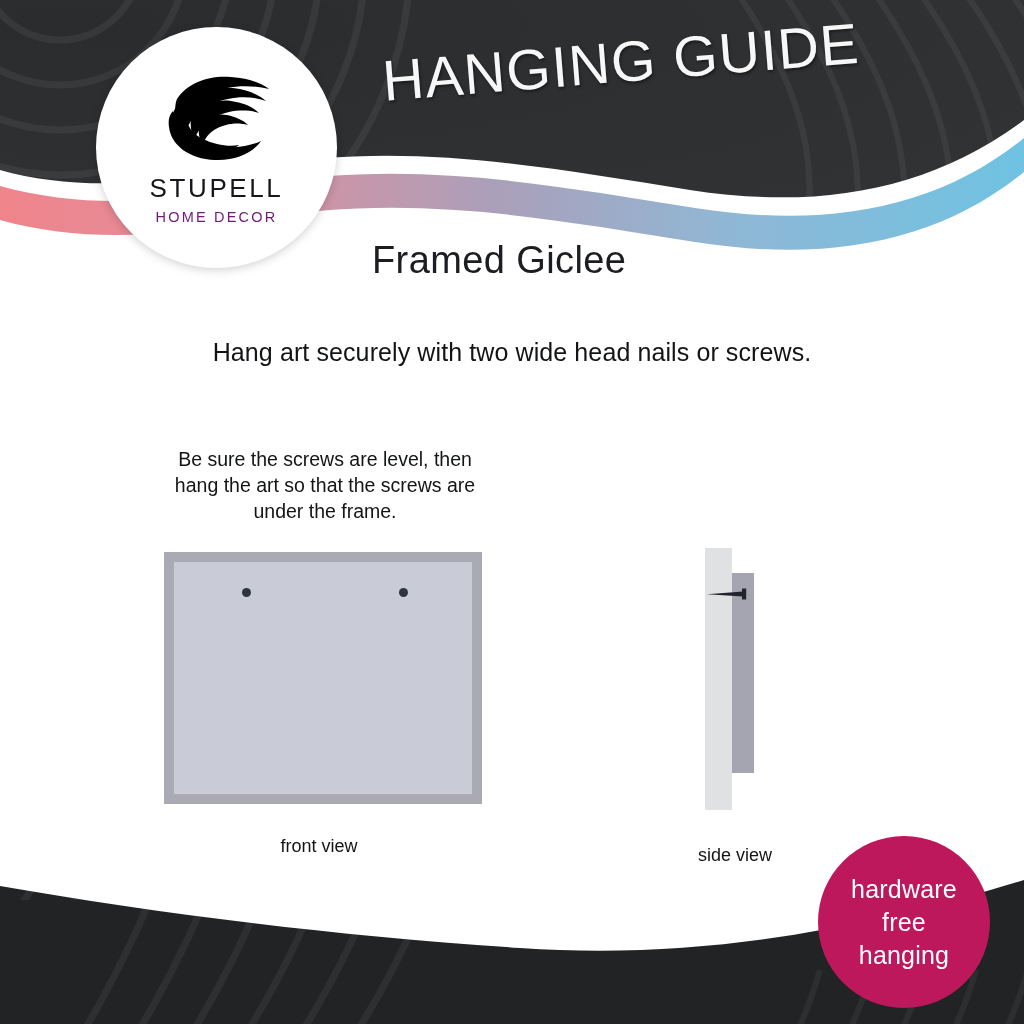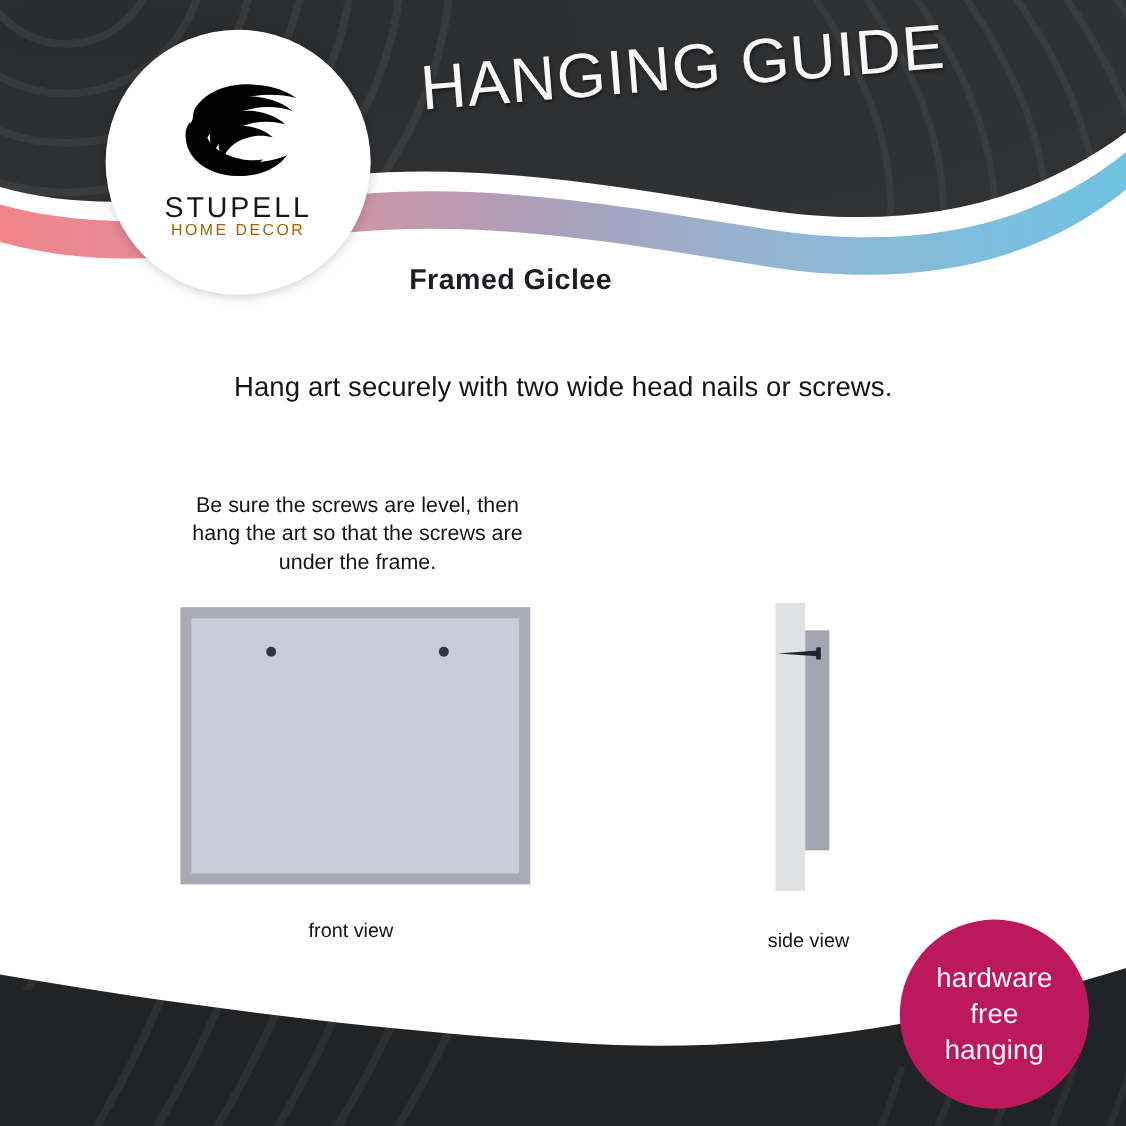--- a/index.html
+++ b/index.html
@@ -56,23 +56,23 @@
   #logo-wordmark {
     font-size: 26px;
     letter-spacing: 2.6px;
     color: #15171a;
     font-weight: 400;
     line-height: 1;
   }
   #logo-subwordmark {
     font-size: 14.5px;
     letter-spacing: 2.2px;
-    color: #a16207;
-    font-weight: 400;
-    margin-top: 2px;
+    color: #701a75;
+    font-weight: 400;
+    margin-top: 9px;
     line-height: 1;
   }
 
   
   #header-title {
     position: absolute;
     left: 380px;
     top: 48px;
     transform: rotate(-4.6deg);
     transform-origin: left top;
@@ -83,22 +83,22 @@
     white-space: nowrap;
     text-shadow: 1px 2px 3px rgba(0,0,0,0.45);
     z-index: 15;
   }
 
   
   #product-subtitle {
     position: absolute;
     left: 372px;
     top: 239px;
-    font-size: 26px;
-    font-weight: 700;
+    font-size: 38px;
+    font-weight: 400;
     color: #1b1d20;
     letter-spacing: 0.4px;
     white-space: nowrap;
   }
 
   
   #main-instruction {
     position: absolute;
     left: 0;
     top: 338px;

